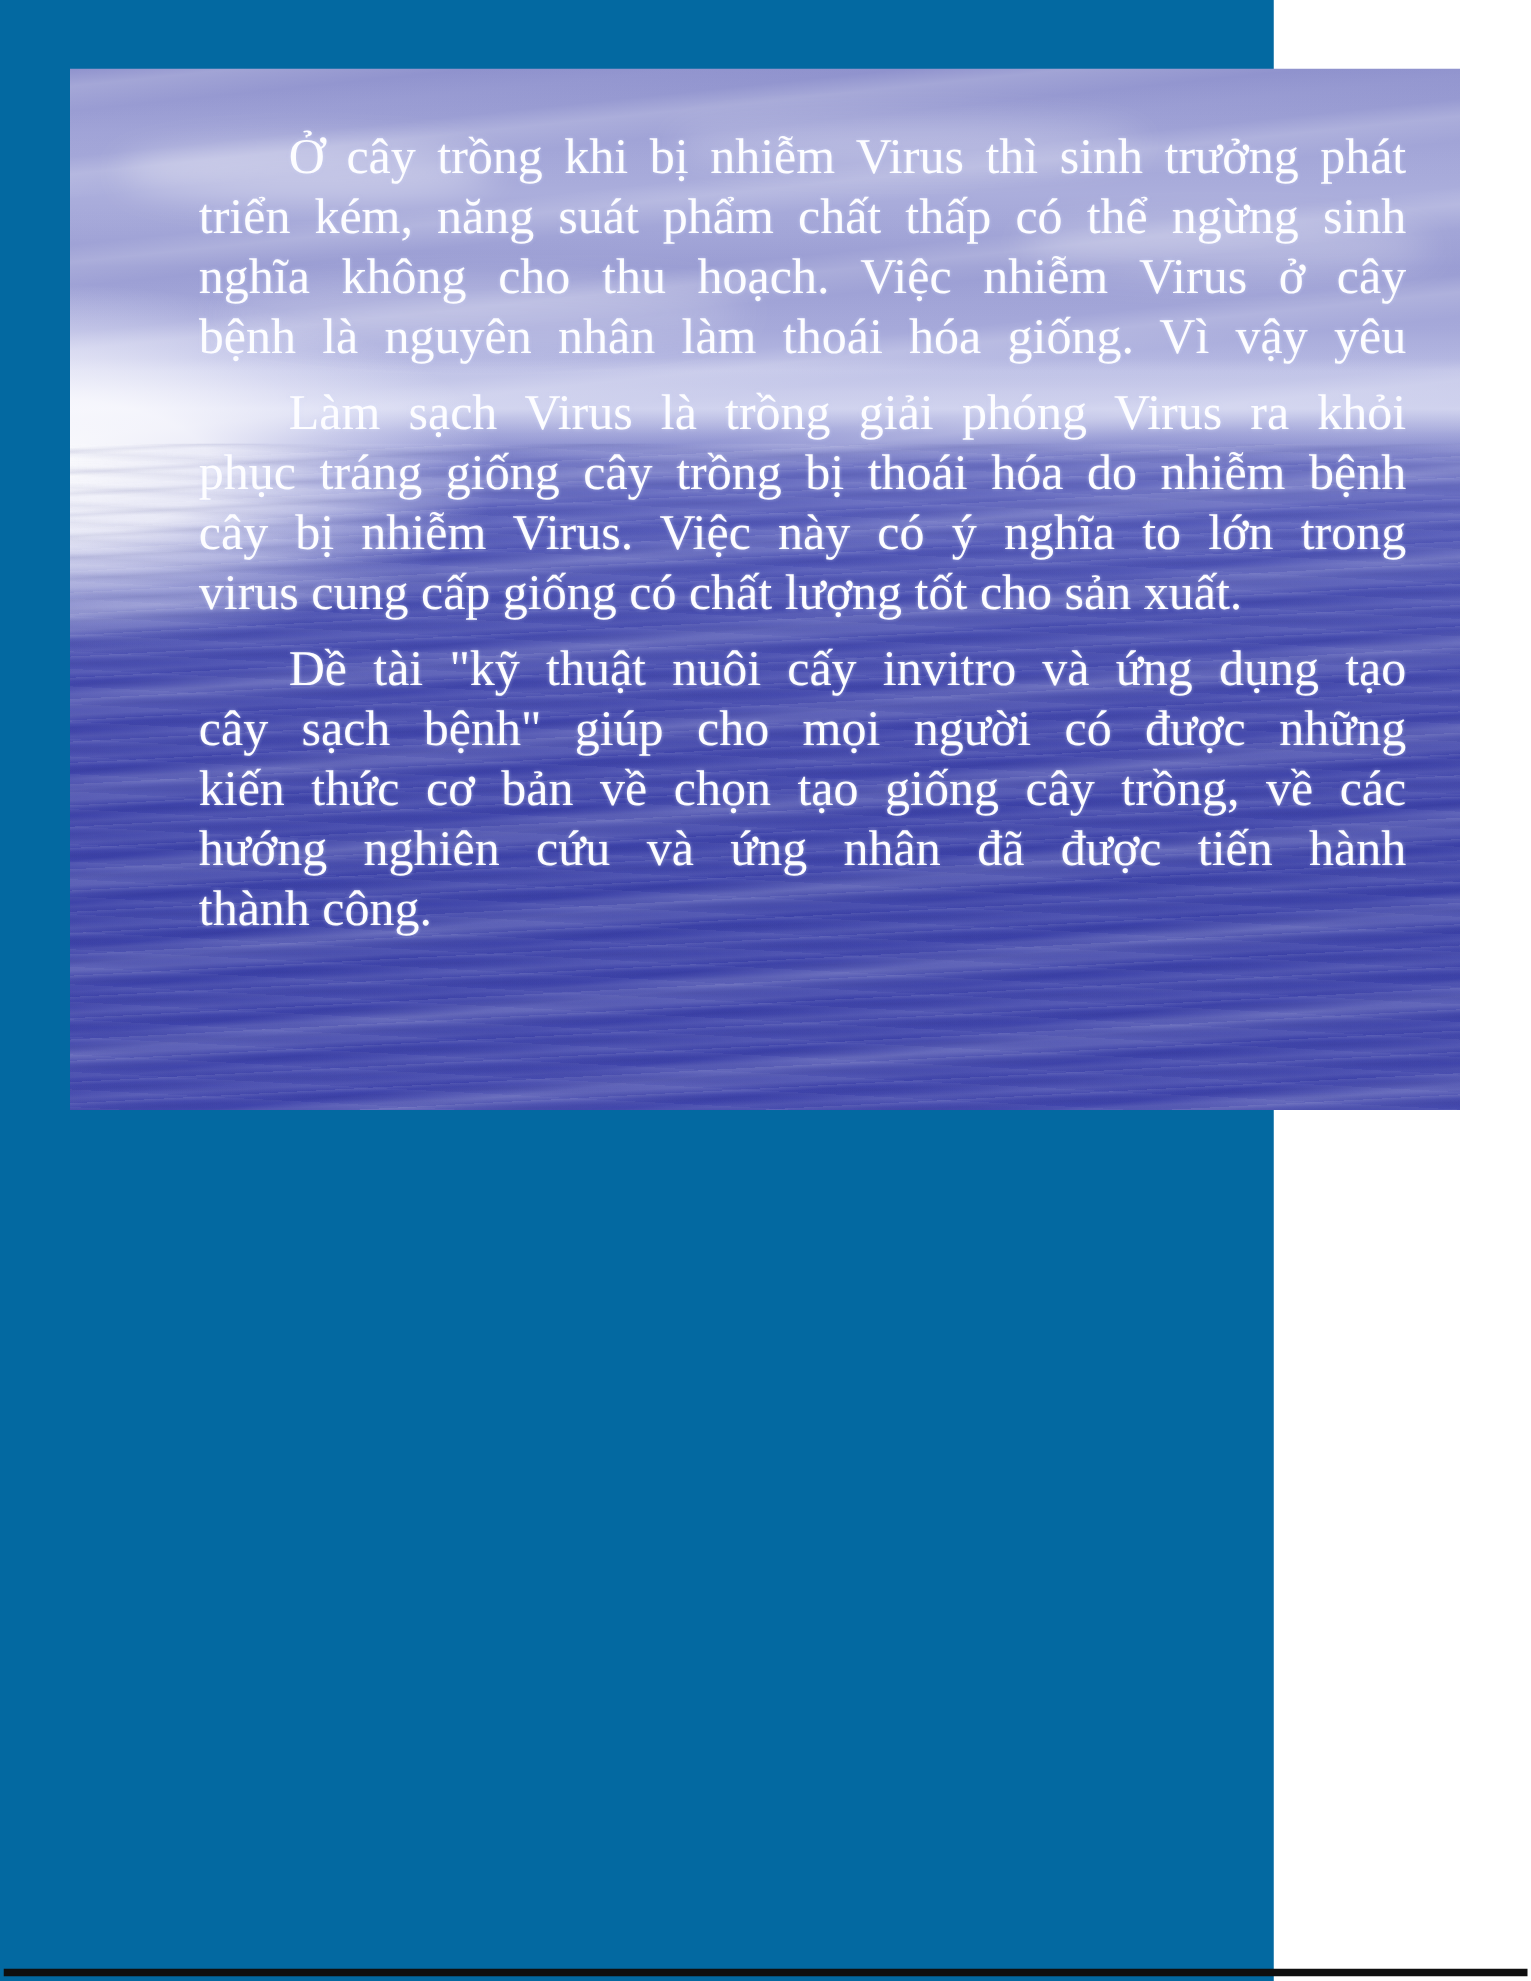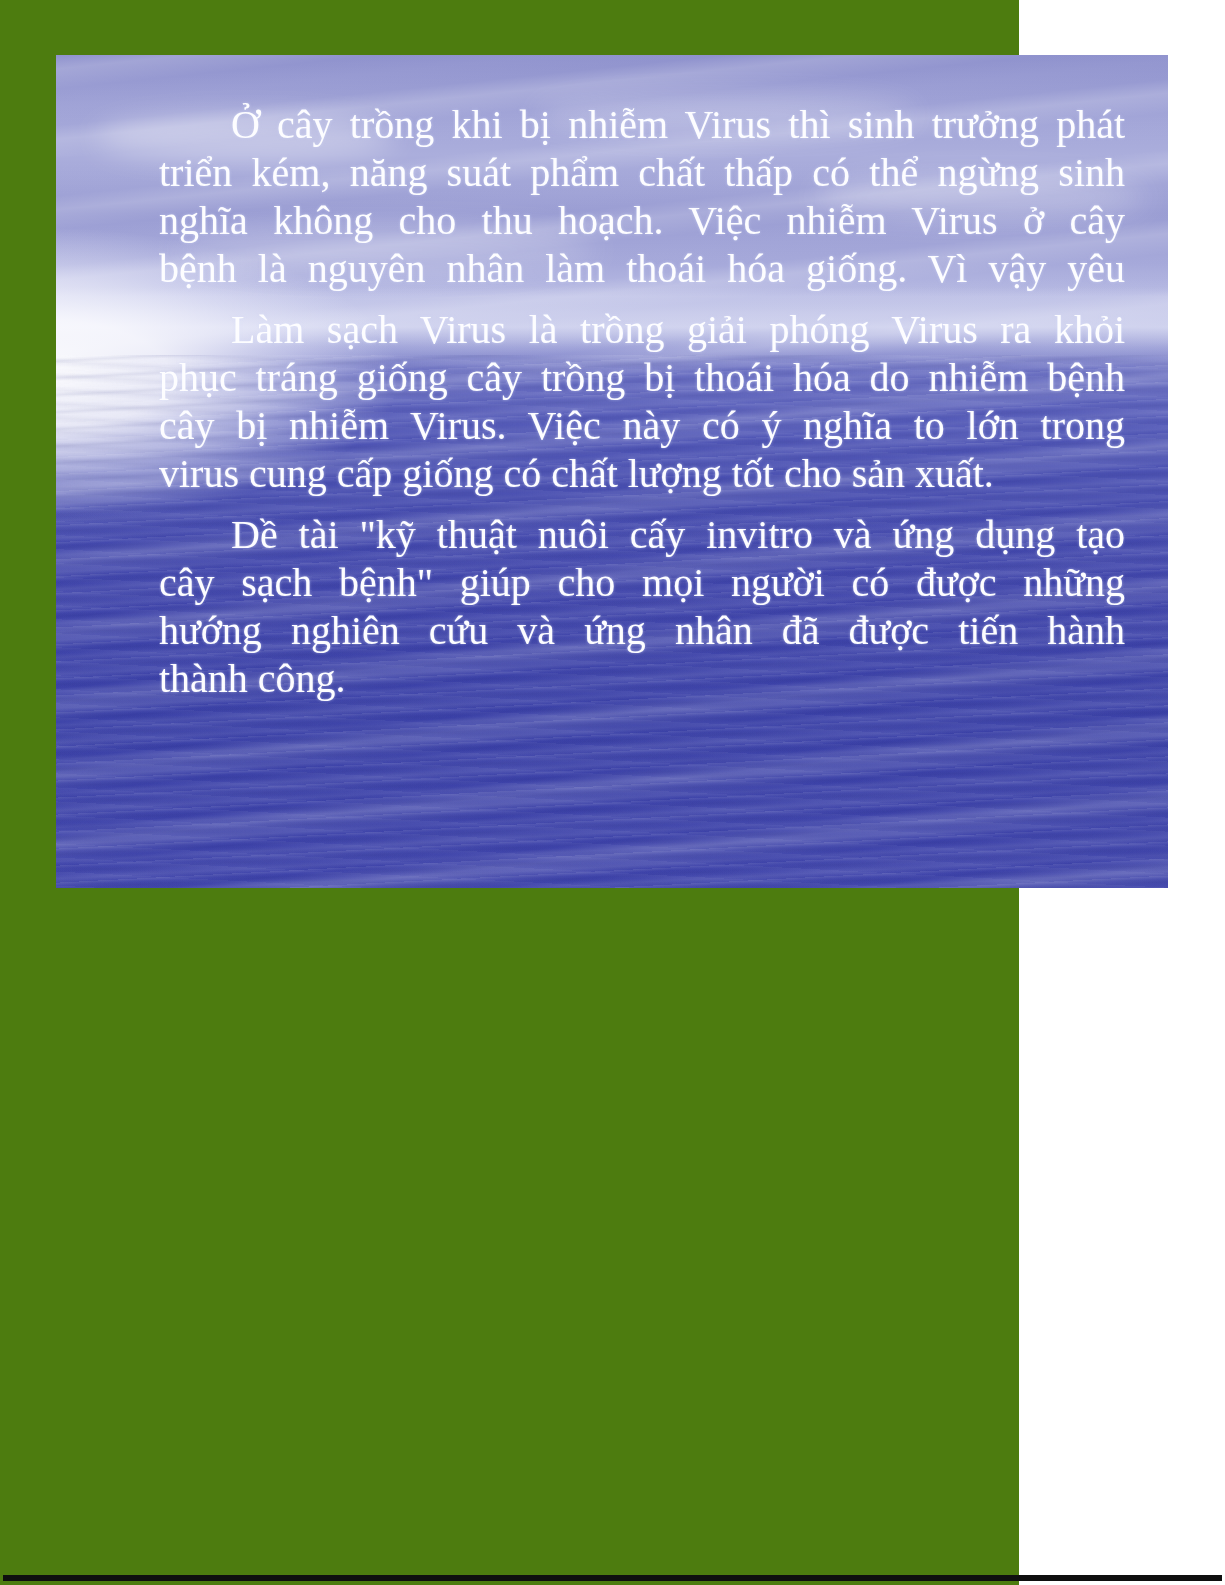--- a/index.html
+++ b/index.html
@@ -8,21 +8,21 @@
     background: #ffffff;
     width: 1225px;
     height: 1585px;
     overflow: hidden;
     font-family: "Liberation Serif", serif;
   }
   .page {
     position: relative;
     width: 1019px;
     height: 1585px;
-    background: #4d7c0f;
+    background: #0369a1;
   }
   
   .slide {
     position: absolute;
     left: 56px;
     top: 55px;
     width: 1112px;
     height: 833px;
     overflow: hidden;
     
@@ -151,20 +151,21 @@
         </div>
         <div class="para">
           <div class="line first">Làm sạch Virus là trồng giải phóng Virus ra khỏi</div>
           <div class="line">phục tráng giống cây trồng bị thoái hóa do nhiễm bệnh</div>
           <div class="line">cây bị nhiễm Virus. Việc này có ý nghĩa to lớn trong</div>
           <div class="line last">virus cung cấp giống có chất lượng tốt cho sản xuất.</div>
         </div>
         <div class="para">
           <div class="line first">Dề tài "kỹ thuật nuôi cấy invitro và ứng dụng tạo</div>
           <div class="line">cây sạch bệnh" giúp cho mọi người có được những</div>
+          <div class="line">kiến thức cơ bản về chọn tạo giống cây trồng, về các</div>
           <div class="line">hướng nghiên cứu và ứng nhân đã được tiến hành</div>
           <div class="line last">thành công.</div>
         </div>
       </div>
   </div>
 
   <div class="footer-rule" style="background: rgb(15, 15, 15);"></div>
 
 </div>
 

